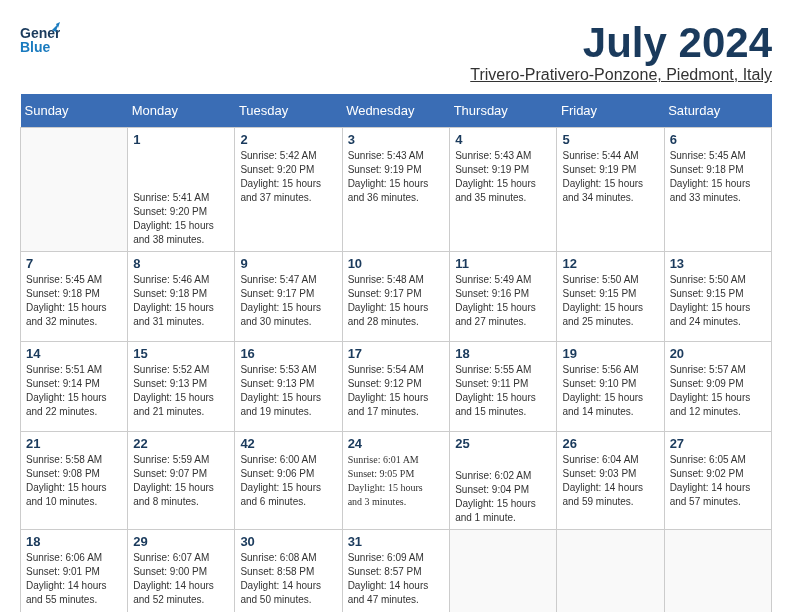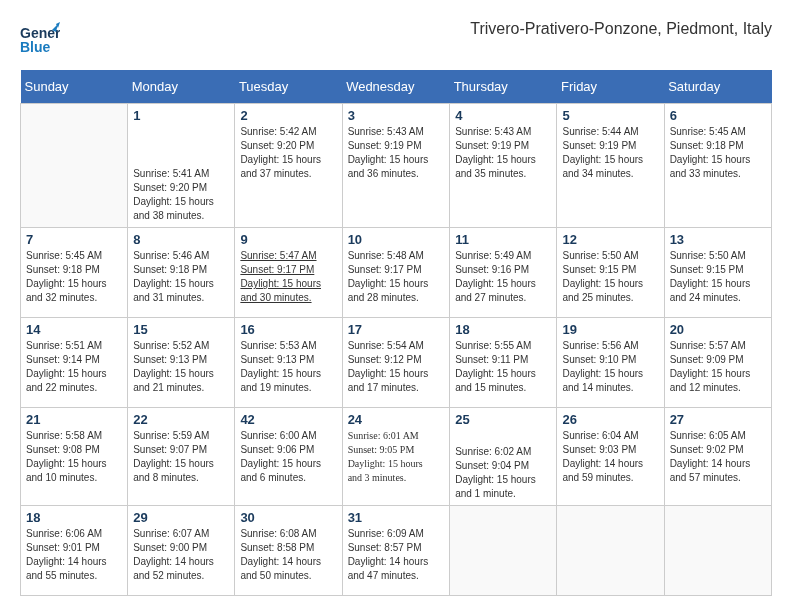--- a/index.html
+++ b/index.html
@@ -21,20 +21,21 @@
     }
     .month-year {
       font-size: 42px;
       font-weight: bold;
       color: #1a3a5c;
       line-height: 1.1;
     }
     .location {
       font-size: 16px;
       color: #333;
+      text-decoration: underline;
     }
     .calendar {
       width: 100%;
       border-collapse: collapse;
       font-size: 11px;
     }
     .calendar th {
       background-color: #3a6db5;
       color: #fff;
       padding: 9px 4px;
@@ -87,20 +88,21 @@
     <svg class="logo-icon" viewBox="0 0 40 40" xmlns="http://www.w3.org/2000/svg">
       <text x="0" y="18" font-size="14" font-weight="bold" fill="#1a3a5c" font-family="Arial">General</text>
       <text x="0" y="32" font-size="14" font-weight="bold" fill="#1a7bbf" font-family="Arial">Blue</text>
       <polygon points="32,10 38,4 36,12" fill="#1a7bbf"></polygon>
       <polygon points="36,4 40,2 38,8" fill="#1a7bbf"></polygon>
     </svg>
     <div class="logo-name">
     </div>
   </div>
   <div class="title-block">
+    <div class="month-year">July 2024</div>
     <div class="location">Trivero-Prativero-Ponzone, Piedmont, Italy</div>
   </div>
 </div>
 
 <table class="calendar">
   <thead>
     <tr>
     <th>Sunday</th>
         <th>Monday</th>
         <th>Tuesday</th>
@@ -166,21 +168,21 @@
         </td>
         <td>
           <div class="day-number">8</div>
           <div class="day-info" style="white-space: pre-line;">Sunrise: 5:46 AM
 Sunset: 9:18 PM
 Daylight: 15 hours
 and 31 minutes.</div>
         </td>
         <td>
           <div class="day-number">9</div>
-          <div class="day-info" style="white-space: pre-line; text-decoration: underline;">Sunrise: 5:47 AM
+          <div class="day-info" style="white-space: pre-line;">Sunrise: 5:47 AM
 Sunset: 9:17 PM
 Daylight: 15 hours
 and 30 minutes.</div>
         </td>
         <td>
           <div class="day-number">10</div>
           <div class="day-info" style="white-space: pre-line;">Sunrise: 5:48 AM
 Sunset: 9:17 PM
 Daylight: 15 hours
 and 28 minutes.</div>

